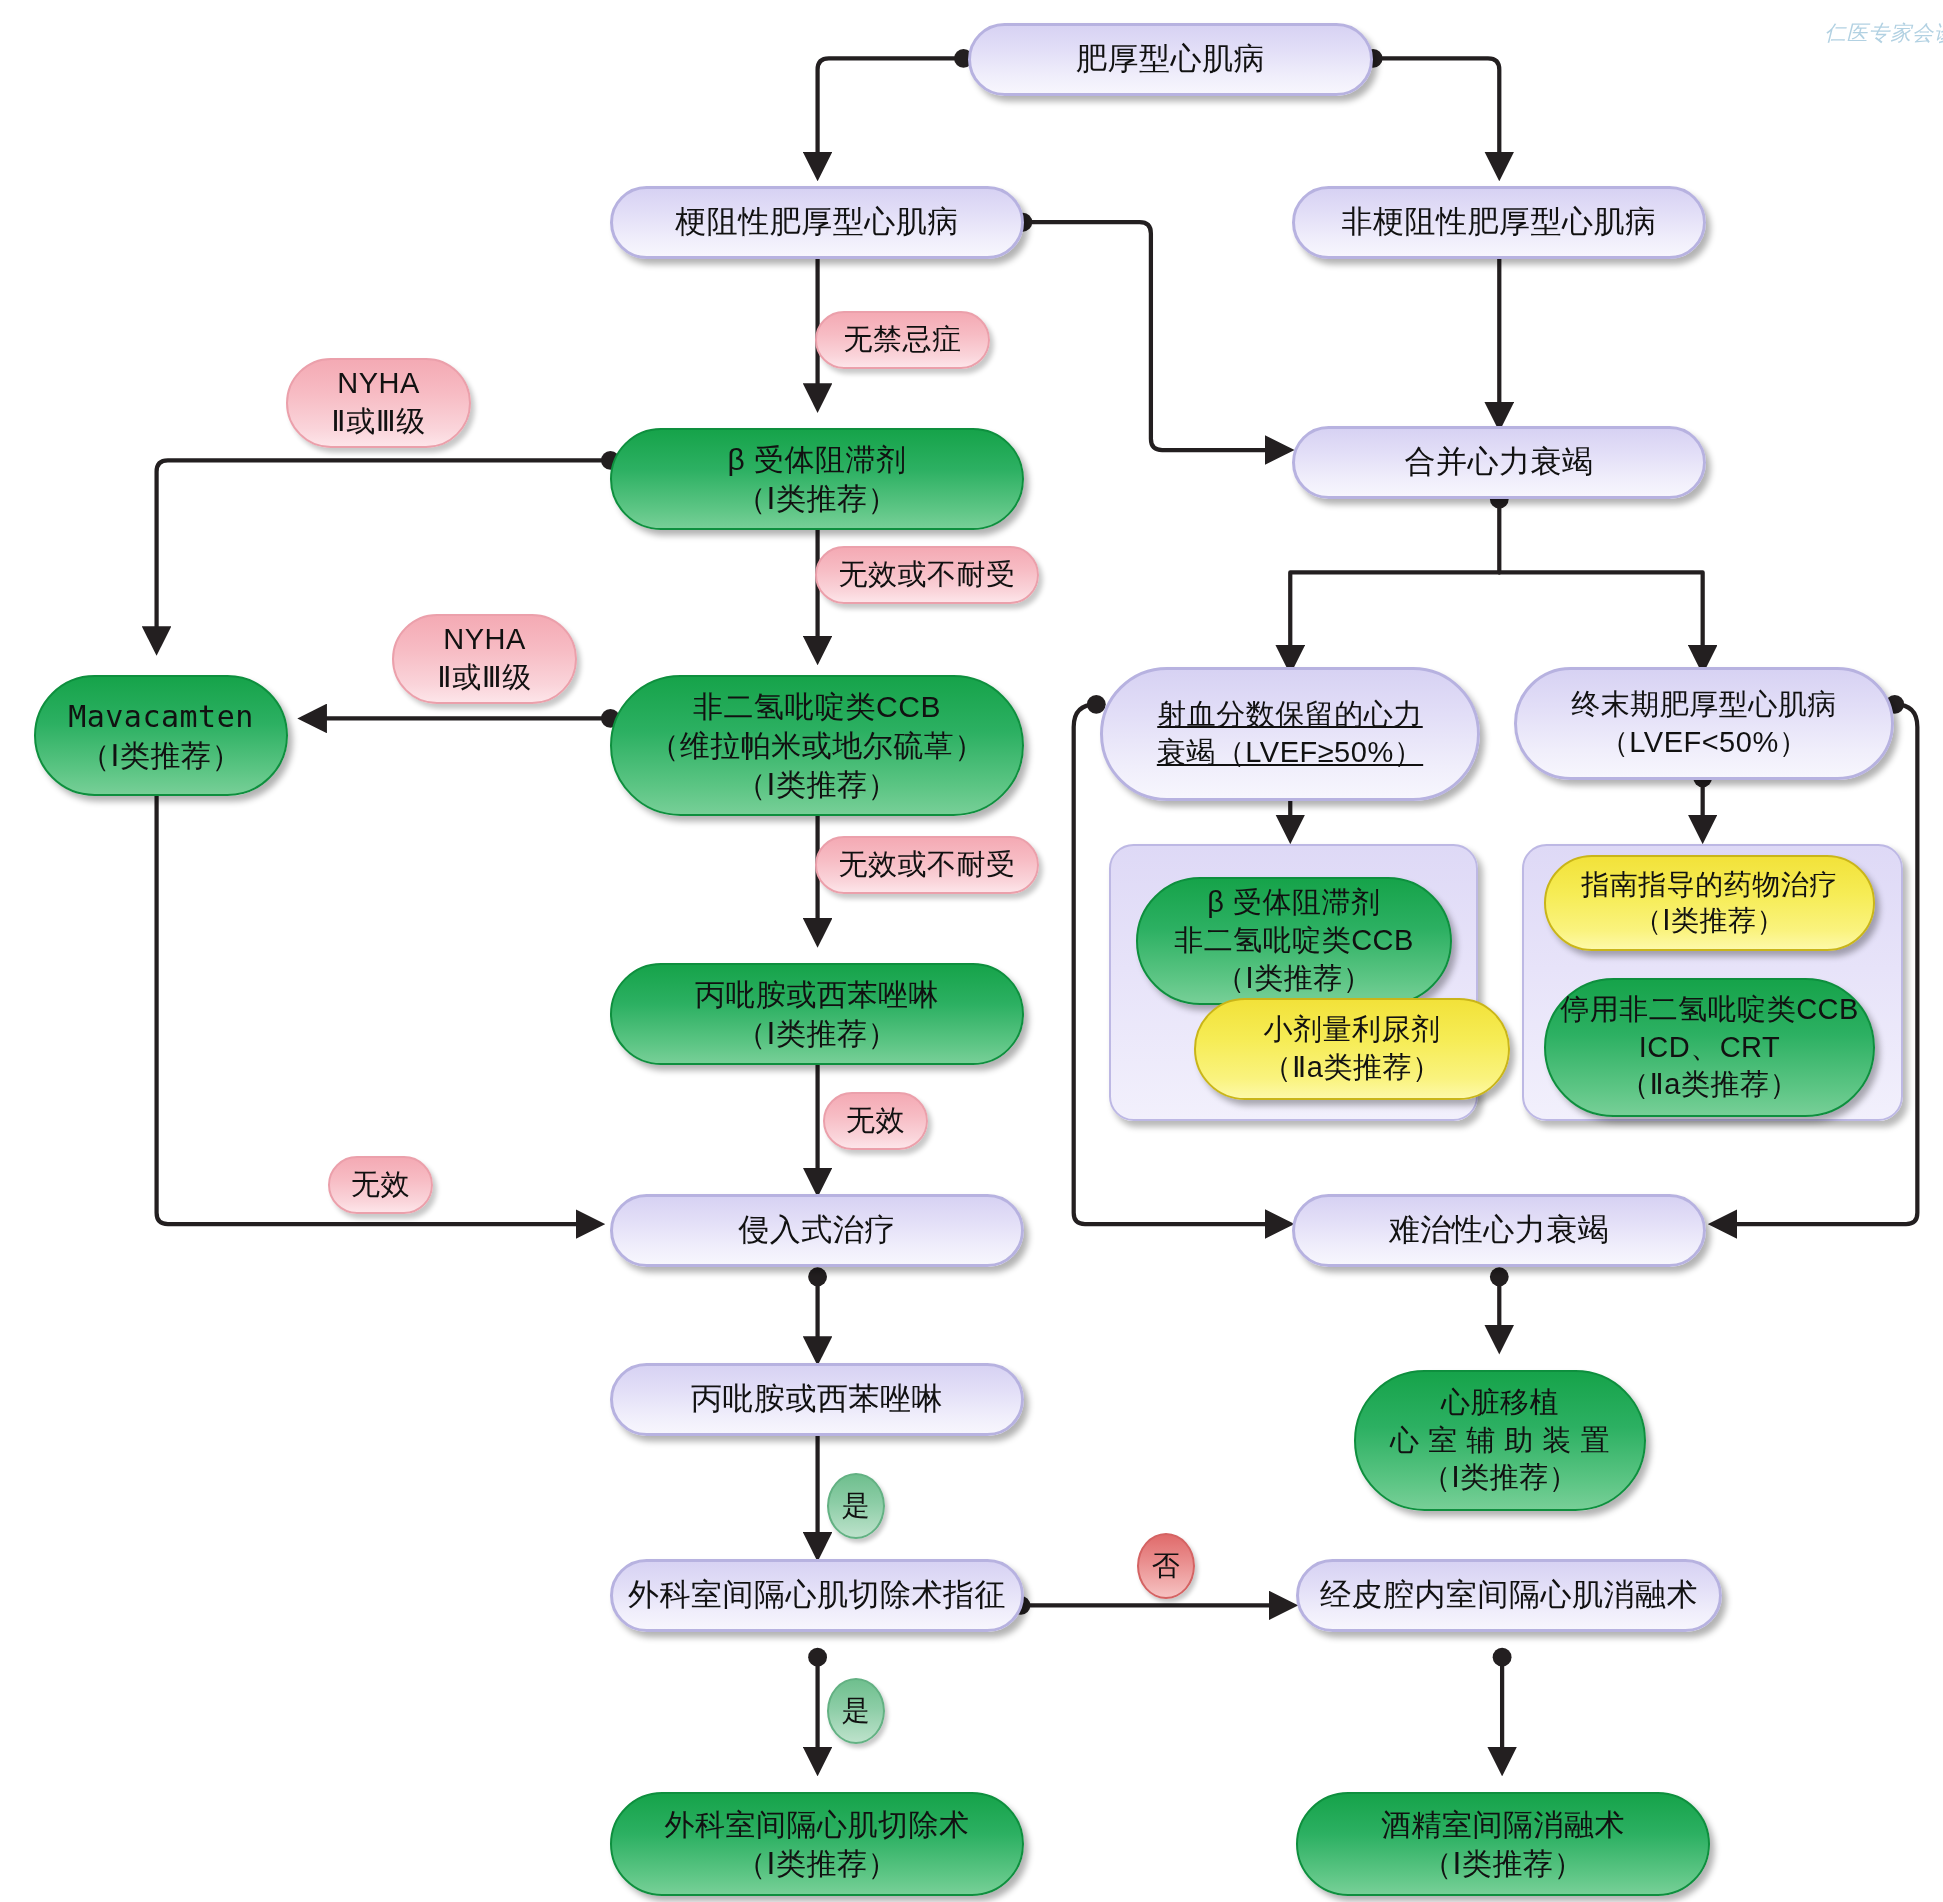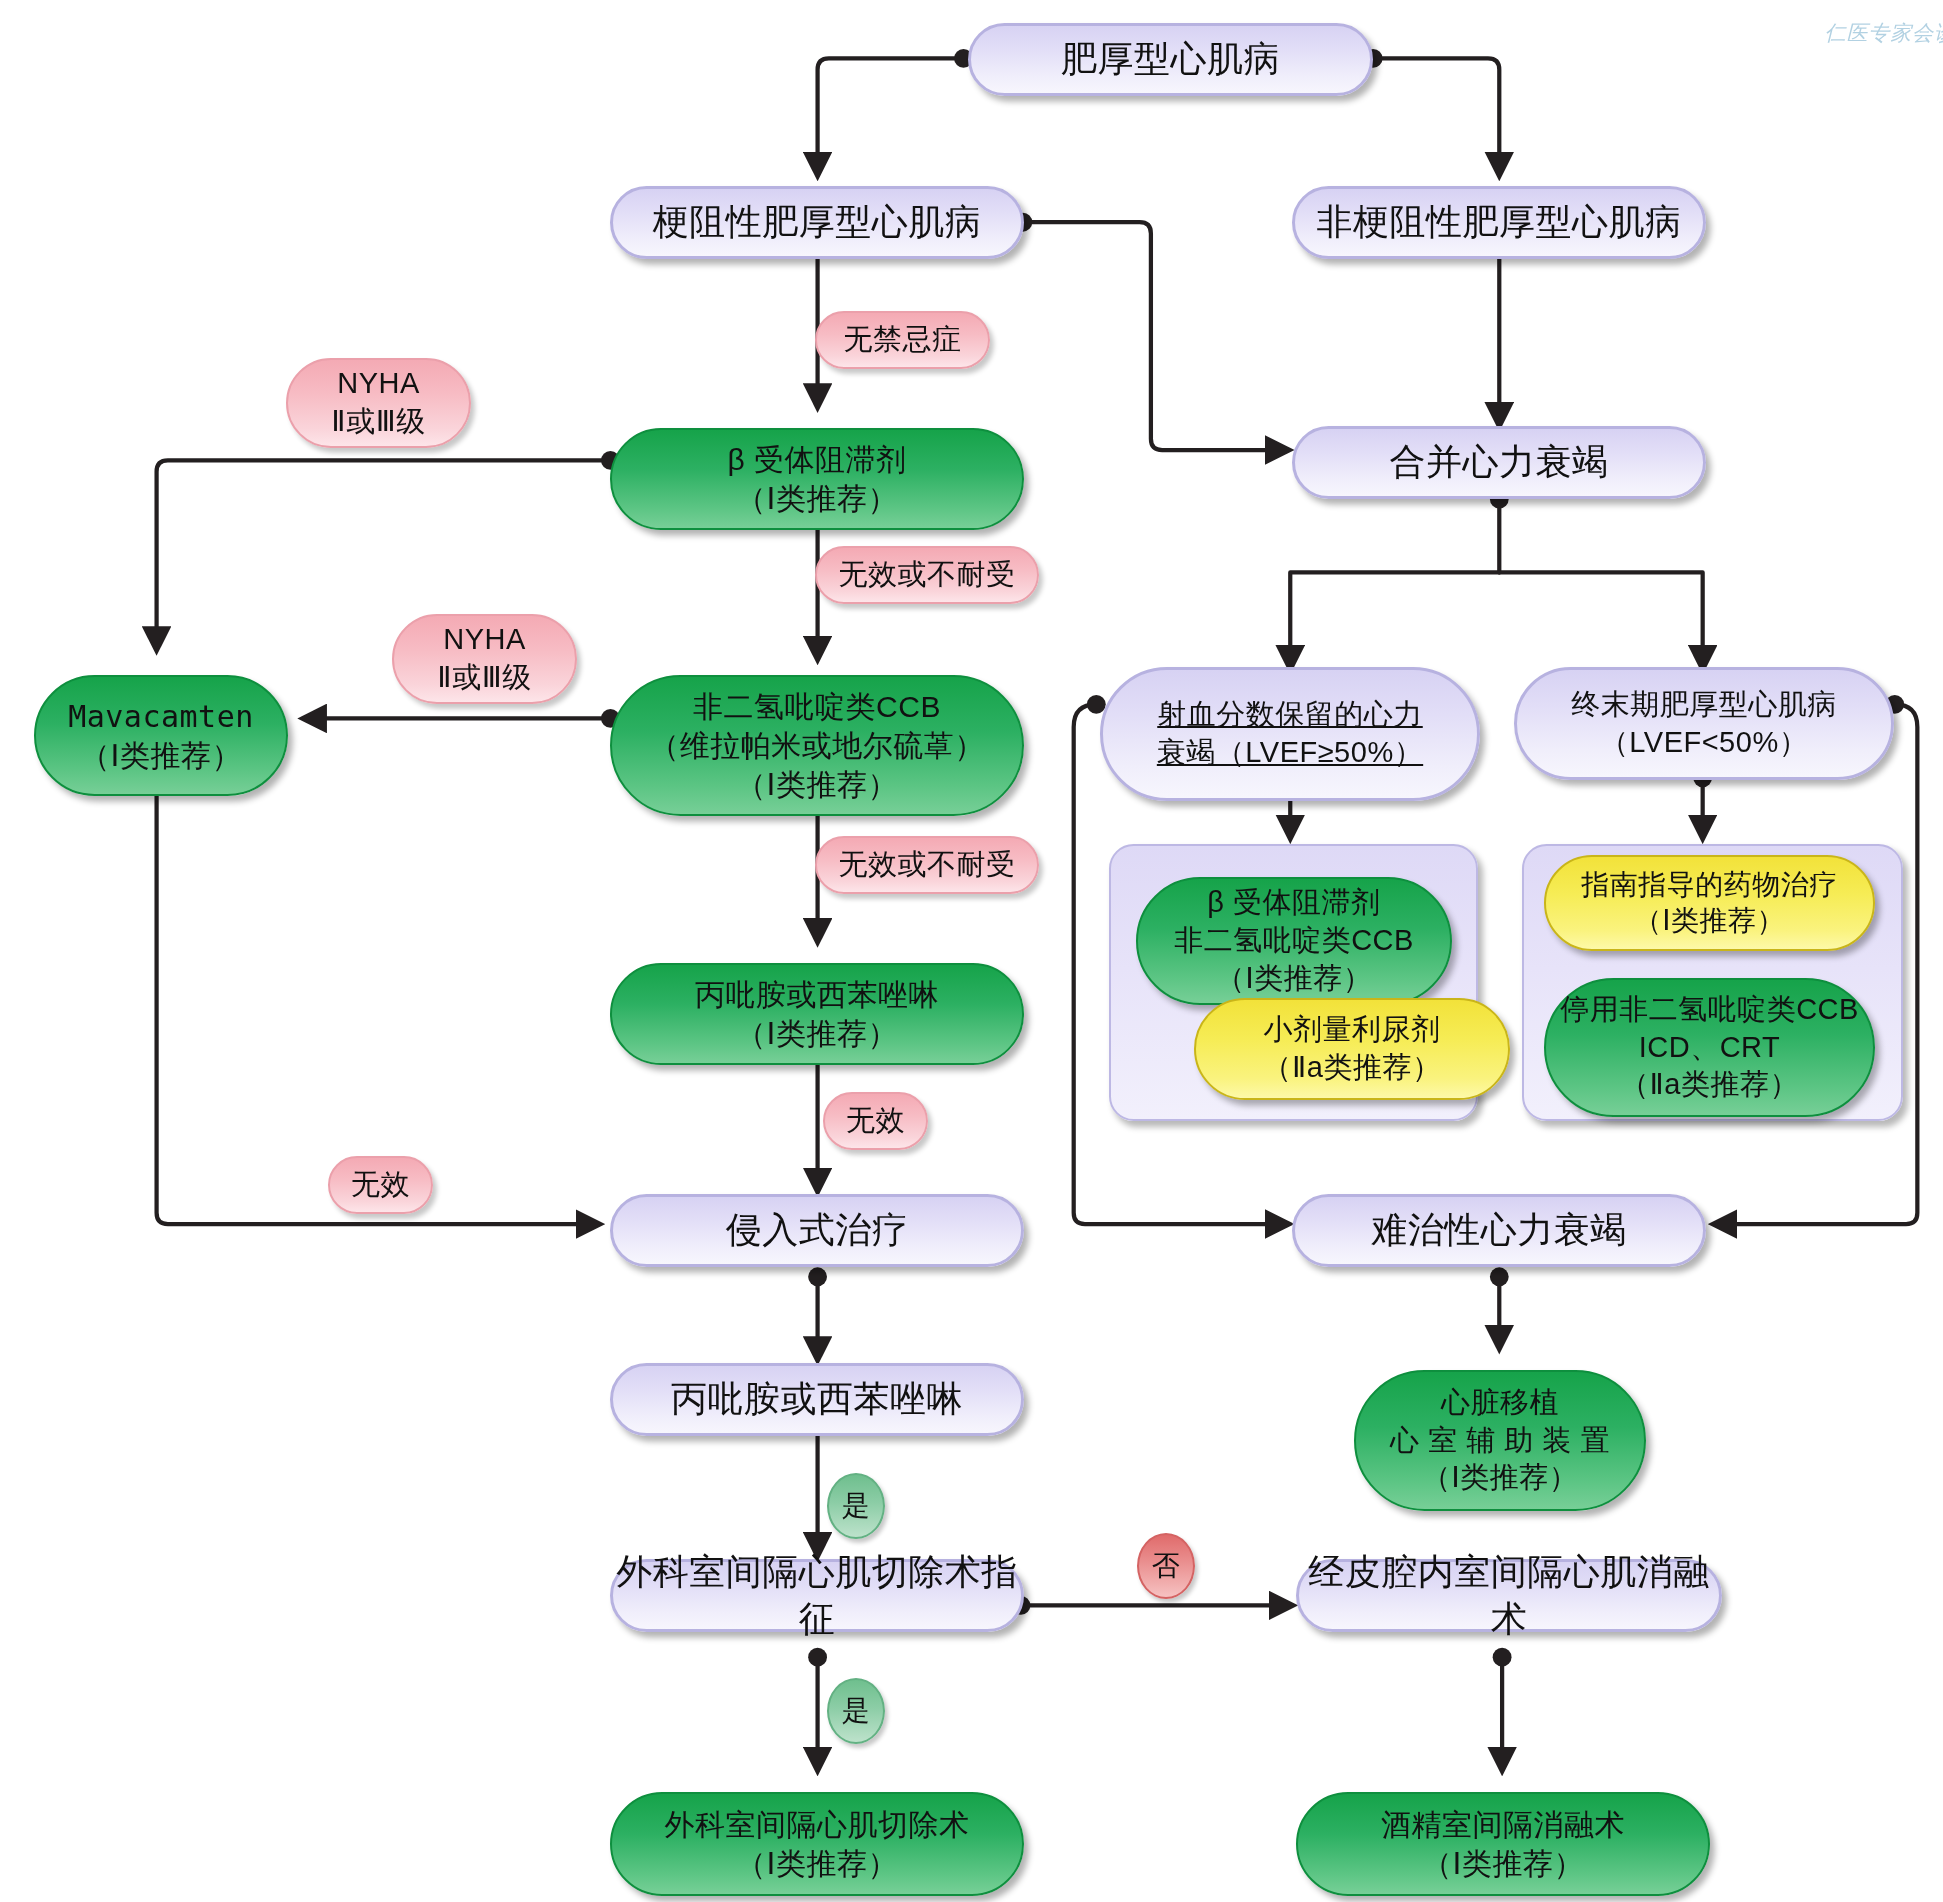--- a/index.html
+++ b/index.html
@@ -21,21 +21,21 @@
     white-space:pre-line;
     letter-spacing:0.5px;
   }
   .node span{display:block;}
 
   
   .n-purple{
     background:linear-gradient(180deg,#d7d2f3 0%,#e2def7 35%,#f0eefb 75%,#f7f6fd 100%);
     border:3.8px solid #b7b2e0;
     box-shadow:4.7px 5.6px 6.6px rgba(0,0,0,.30);
-    font-size:36px;
+    font-size:31px;
   }
   
   .n-green{
     background:linear-gradient(180deg,#16a34a 0%,#2cb062 40%,#5cc584 80%,#77cf97 100%);
     border:2.8px solid #0e8f3e;
     box-shadow:4.7px 5.6px 6.6px rgba(0,0,0,.30);
     font-size:30px;
     margin-top:16px;
   }
   

